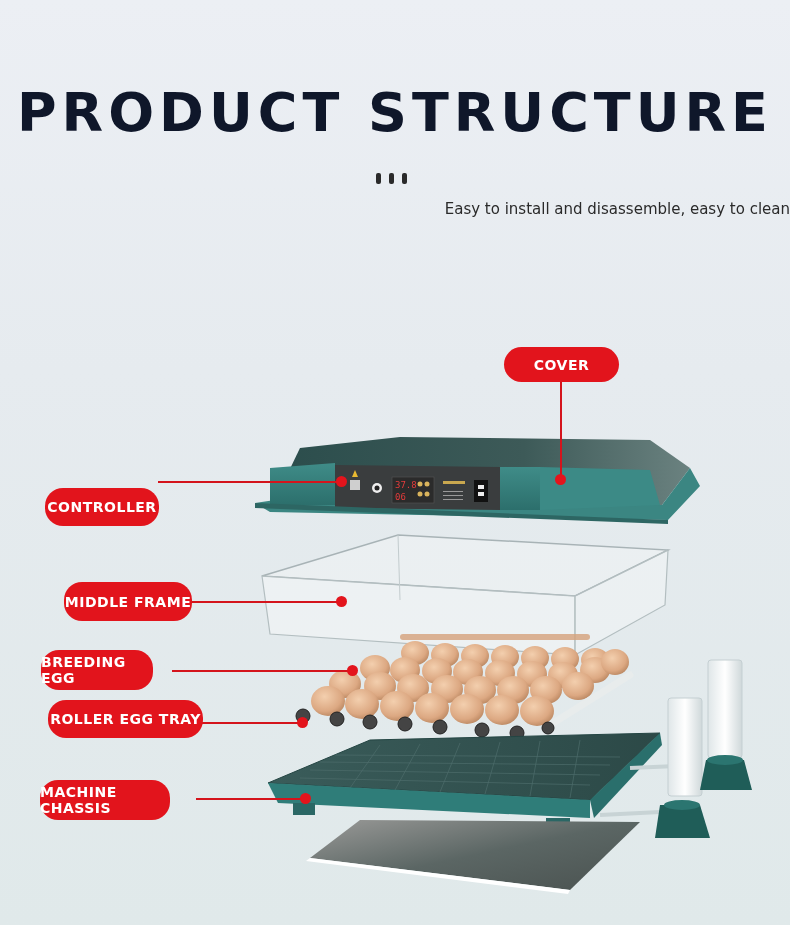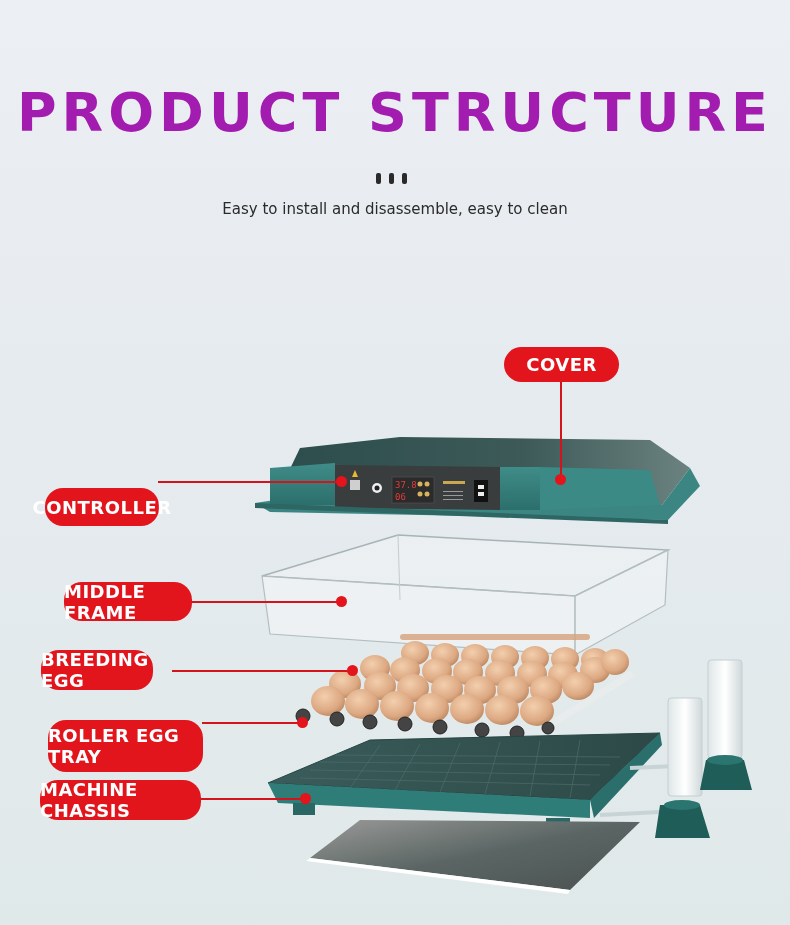--- a/index.html
+++ b/index.html
@@ -4,31 +4,31 @@
 <style>
   html, body { margin: 0; padding: 0; }
   body {
     width: 790px; height: 925px; position: relative; overflow: hidden;
     background: linear-gradient(180deg, #eceff4 0%, #e6ebef 40%, #e0e9ea 100%);
     font-family: "DejaVu Sans", "Liberation Sans", sans-serif;
   }
   .title {
     position: absolute; left: 0; top: 78px; width: 790px; text-align: center;
     font-family: "DejaVu Sans", sans-serif; font-weight: bold; font-size: 54px;
-    letter-spacing: 5px; color: #a21caf; line-height: 70px; margin: 0;
+    letter-spacing: 5px; color: #0f172a; line-height: 70px; margin: 0;
   }
   .ticks { position: absolute; left: 376px; top: 173px; display: flex; gap: 8px; }
   .ticks span { display: block; width: 5px; height: 11px; border-radius: 2px; background: #2a2a2a; }
   .subtitle {
-    position: absolute; left: 0; top: 200px; width: 790px; text-align: center;
+    position: absolute; left: 0; top: 200px; width: 790px; text-align: right;
     font-size: 15px; color: #2a2a2a; font-family: "DejaVu Sans", sans-serif;
   }
   .label {
     position: absolute; background: #e2141c; color: #fff; font-weight: bold;
-    font-size: 18px; border-radius: 18px; display: flex; align-items: center;
+    font-size: 14px; border-radius: 18px; display: flex; align-items: center;
     justify-content: center; letter-spacing: 0.5px; font-family: "DejaVu Sans", sans-serif;
     box-sizing: border-box;
   }
   .leader { position: absolute; height: 1.5px; background: #d4141c; }
   .vleader { position: absolute; width: 1.5px; background: #d4141c; }
   .dot { position: absolute; width: 11px; height: 11px; border-radius: 50%; background: #e3141c; }
   svg.art { position: absolute; left: 0; top: 0; }
 </style>
 </head>
 <body>
@@ -199,14 +199,14 @@
 <div class="leader" style="left:202px;top:722px;width:100px;"></div>
 <div class="dot" style="left:297px;top:717px;"></div>
 
 <div class="leader" style="left:196px;top:798px;width:110px;"></div>
 <div class="dot" style="left:300px;top:793px;"></div>
 
 <div class="label" style="left:504px;top:347px;width:115px;height:35px;">COVER</div>
 <div class="label" style="left:45px;top:488px;width:114px;height:38px;">CONTROLLER</div>
 <div class="label" style="left:34px;top:582px;width:128px;height:39px;margin-left:30px;">MIDDLE FRAME</div>
 <div class="label" style="left:41px;top:650px;width:112px;height:40px;">BREEDING EGG</div>
-<div class="label" style="left:48px;top:720px;width:155px;height:52px;">ROLLER EGG TRAY</div>
-<div class="label" style="left:40px;top:780px;width:161px;height:40px;">MACHINE CHASSIS</div>
+<div class="label" style="left:48px;top:700px;width:155px;height:38px;">ROLLER EGG TRAY</div>
+<div class="label" style="left:40px;top:780px;width:130px;height:40px;">MACHINE CHASSIS</div>
 
 </body></html>

